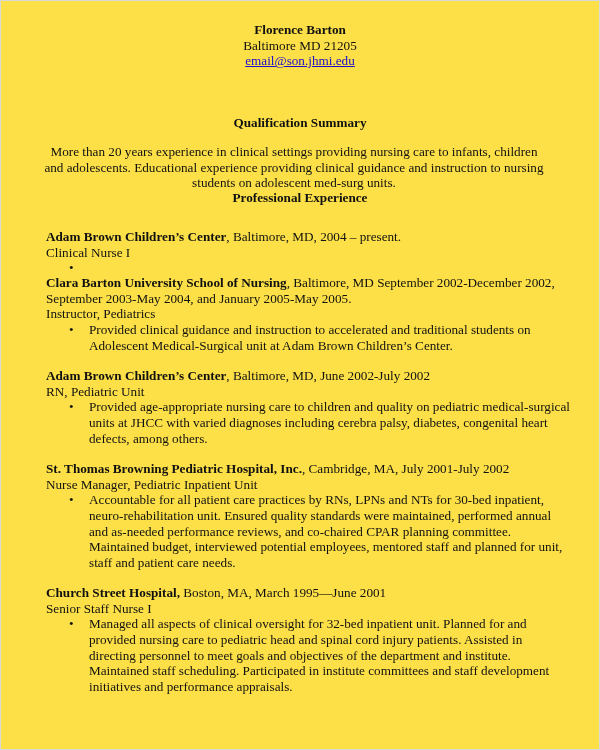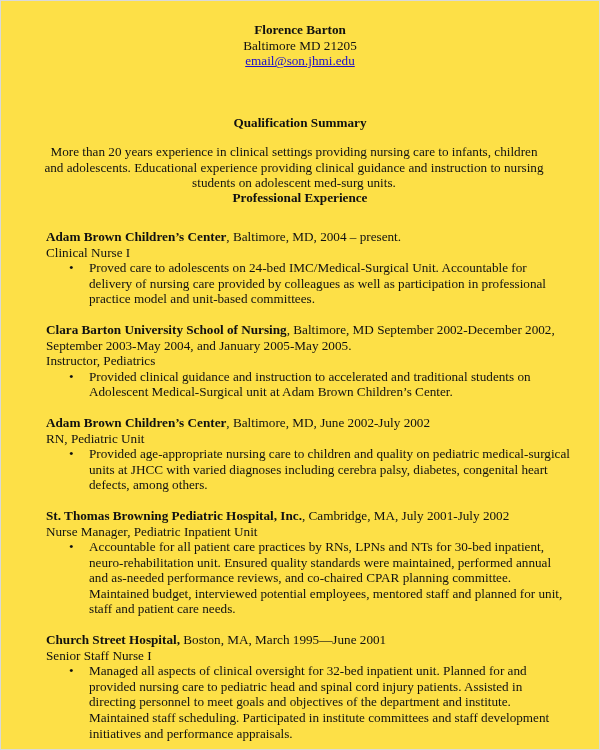--- a/index.html
+++ b/index.html
@@ -46,21 +46,21 @@
   <div class="summary-text center">More than 20 years experience in clinical settings providing nursing care to infants, children and adolescents.  Educational experience providing clinical guidance and instruction to nursing students on adolescent med-surg units.</div>
 
   <div class="exp-title center section-title">Professional Experience</div>
 
   <div class="exp-list">
 
     <div class="job">
       <div class="job-head"><b>Adam Brown Children’s Center</b><span>, Baltimore, MD, 2004 – present.</span></div>
       <div>Clinical Nurse I</div>
       <ul class="bullets">
-        <li><span class="bullet-dot">•</span><span>Proved care to adolescents on 24-bed IMC/Medical-Surgical Unit.  Accountable for delivery of nursing care provided by colleagues as well as participation in professional practice model and unit-based committees.</span></li>
+        <li><span class="bullet-dot">•</span></li>
       </ul>
     </div>
 
     <div class="job">
       <div class="job-head"><b>Clara Barton University School of Nursing</b><span>, Baltimore, MD  September 2002-December 2002, September 2003-May 2004, and January 2005-May 2005.</span></div>
       <div>Instructor, Pediatrics</div>
       <ul class="bullets">
         <li><span class="bullet-dot">•</span><span>Provided clinical guidance and instruction to accelerated and traditional students on Adolescent Medical-Surgical unit at Adam Brown Children’s Center.</span></li>
       </ul>
     </div>

